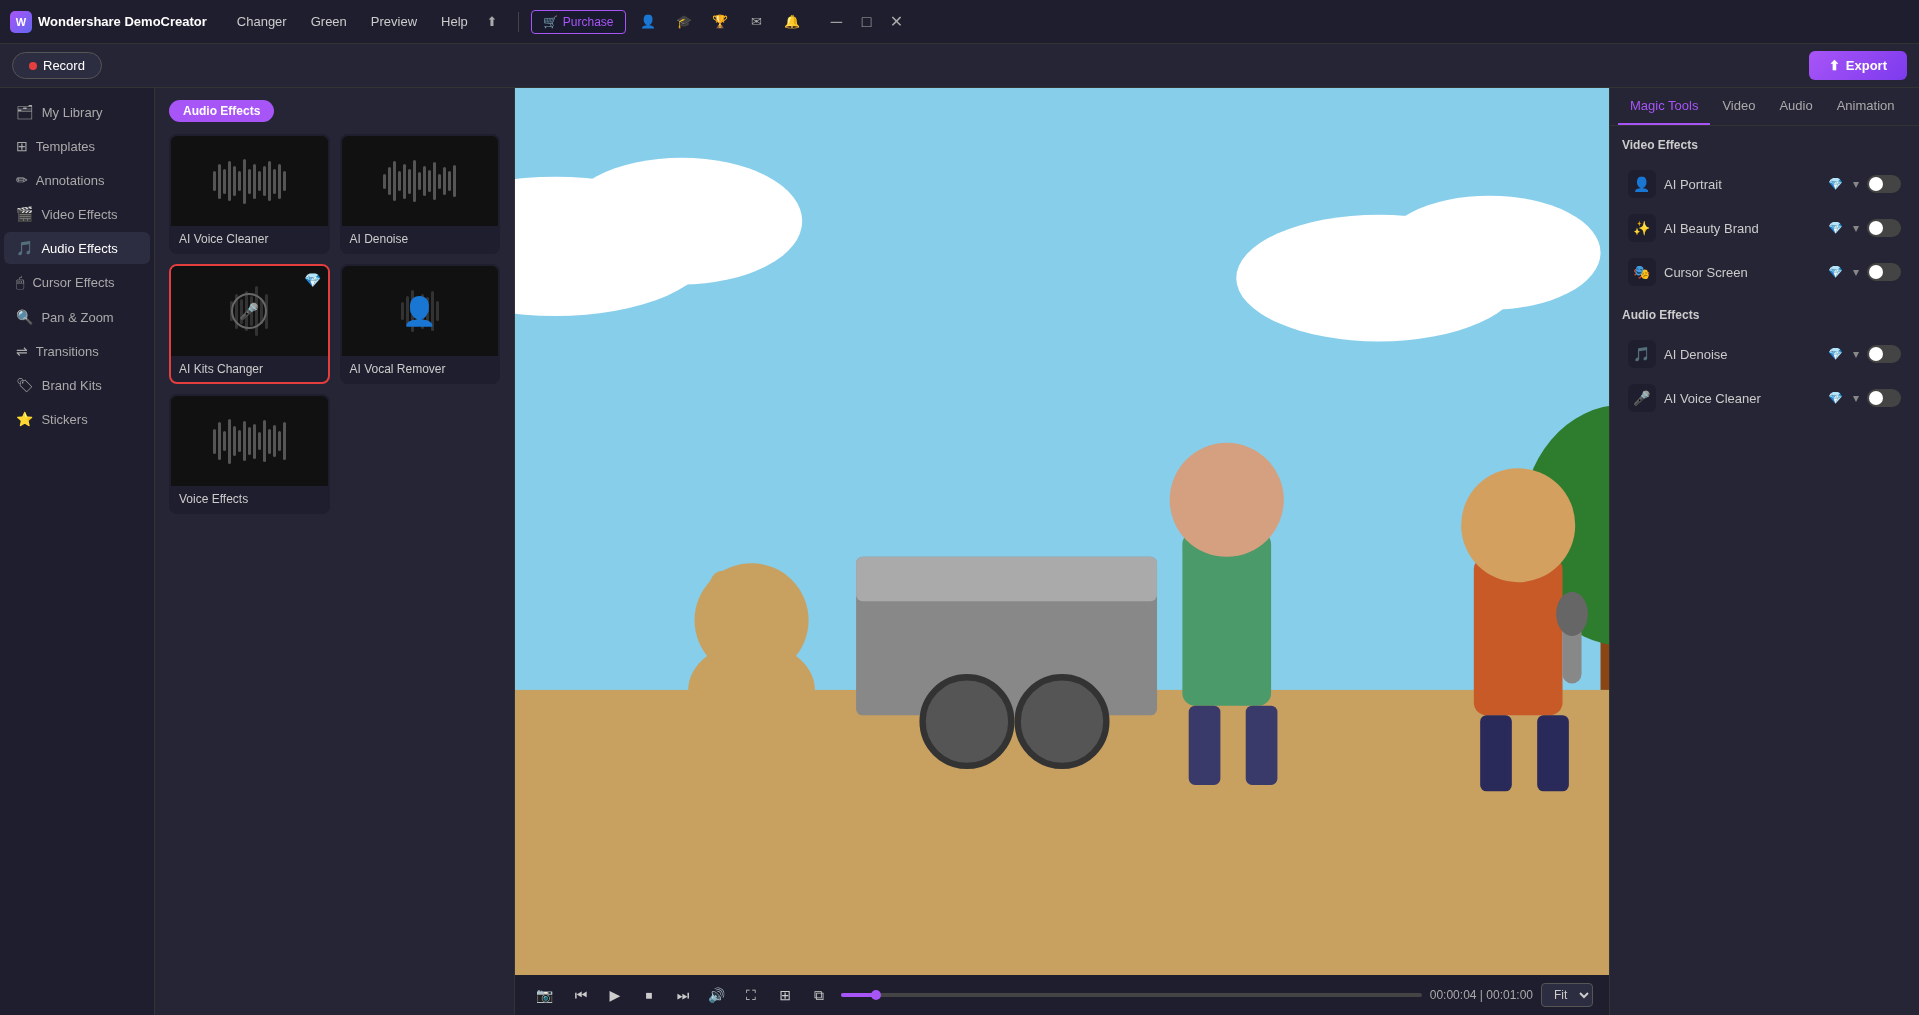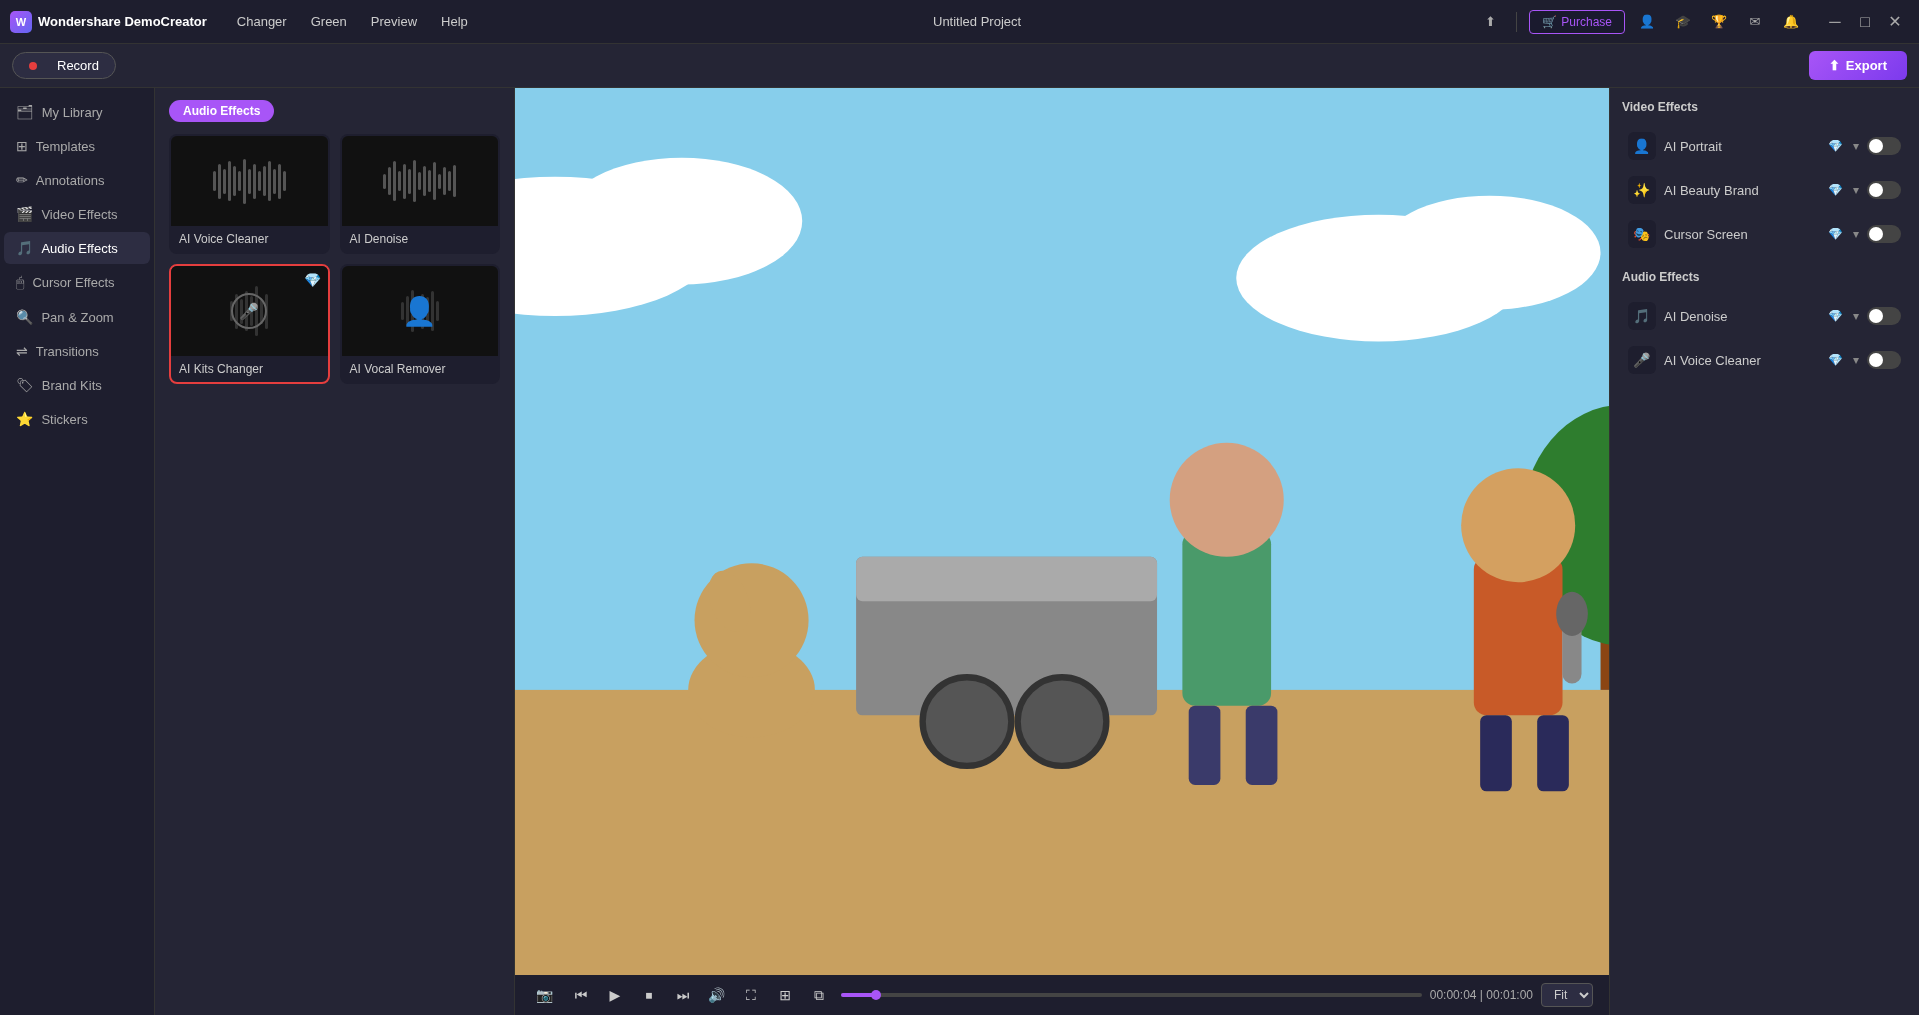--- a/index.html
+++ b/index.html
@@ -99,21 +99,21 @@
     }
     .record-btn {
       background: #2d2d42;
       border: 1px solid #555;
       border-radius: 20px;
       padding: 5px 16px;
       color: #fff;
       cursor: pointer;
       display: flex;
       align-items: center;
-      gap: 20px;
+      gap: 6px;
       font-size: 13px;
     }
     .record-dot {
       width: 8px; height: 8px;
       background: #e53e3e;
       border-radius: 50%;
     }
     .toolbar-spacer { flex: 1; }
     .export-btn {
       background: linear-gradient(135deg, #a855f7, #7c3aed);
@@ -425,21 +425,20 @@
   <div class="title-bar-logo">
     <div class="logo-icon">W</div>
     <span>Wondershare DemoCreator</span>
   </div>
   <div class="title-bar-menu">
     <div class="title-bar-menu-item">Changer</div>
     <div class="title-bar-menu-item">Green</div>
     <div class="title-bar-menu-item">Preview</div>
     <div class="title-bar-menu-item">Help</div>
   </div>
-  <div class="title-bar-center">Untitled Project</div>
   <div class="title-bar-right">
     <div class="title-icon-btn">⬆</div>
     <div style="width:1px;height:20px;background:#444;margin:0 4px;"></div>
     <div class="purchase-btn">
       <span>🛒</span>
       <span>Purchase</span>
     </div>
     <div class="title-icon-btn">👤</div>
     <div class="title-icon-btn">🎓</div>
     <div class="title-icon-btn">🏆</div>
@@ -592,20 +591,42 @@
                 <div class="wave-bar" style="height:35px"></div>
                 <div class="wave-bar" style="height:28px"></div>
                 <div class="wave-bar" style="height:40px"></div>
                 <div class="wave-bar" style="height:20px"></div>
             </div>
             <div class="effect-person-icon">👤</div>
           </div>
           <div class="effect-card-label">AI Vocal Remover</div>
         </div>
 
+        <div class="effect-card">
+          <div class="effect-card-thumb">
+            <div class="wave-bars">
+              <div class="wave-bar" style="height:25px"></div>
+                <div class="wave-bar" style="height:38px"></div>
+                <div class="wave-bar" style="height:20px"></div>
+                <div class="wave-bar" style="height:45px"></div>
+                <div class="wave-bar" style="height:30px"></div>
+                <div class="wave-bar" style="height:22px"></div>
+                <div class="wave-bar" style="height:40px"></div>
+                <div class="wave-bar" style="height:28px"></div>
+                <div class="wave-bar" style="height:35px"></div>
+                <div class="wave-bar" style="height:18px"></div>
+                <div class="wave-bar" style="height:42px"></div>
+                <div class="wave-bar" style="height:25px"></div>
+                <div class="wave-bar" style="height:32px"></div>
+                <div class="wave-bar" style="height:20px"></div>
+                <div class="wave-bar" style="height:38px"></div>
+            </div>
+          </div>
+          <div class="effect-card-label">Voice Effects</div>
+        </div>
       </div>
     </div>
 
     <div class="preview-area">
       <div class="video-preview">
         <div class="video-frame">
           
           <svg width="100%" height="100%" viewBox="0 0 520 280" preserveAspectRatio="xMidYMid slice">
 
             <rect x="0" y="0" width="520" height="280" fill="#87CEEB"></rect>
@@ -672,20 +693,26 @@
           <span>00:01:00</span>
         </div>
 
         <select class="fit-select">
           <option>Fit</option>
         </select>
       </div>
     </div>
 
     <div class="right-panel">
+      <div class="right-panel-tabs">
+        <div class="right-tab active">Magic Tools</div>
+        <div class="right-tab">Video</div>
+        <div class="right-tab">Audio</div>
+        <div class="right-tab">Animation</div>
+      </div>
       <div class="right-panel-content">
         <div class="section-title">Video Effects</div>
 
         <div class="effect-row">
           <div class="effect-row-icon">👤</div>
           <span class="effect-row-name">AI Portrait</span>
           <span class="crown-icon">💎</span>
           <span class="chevron-icon">▾</span>
           <div class="toggle-switch">
               <div class="toggle-knob"></div>

